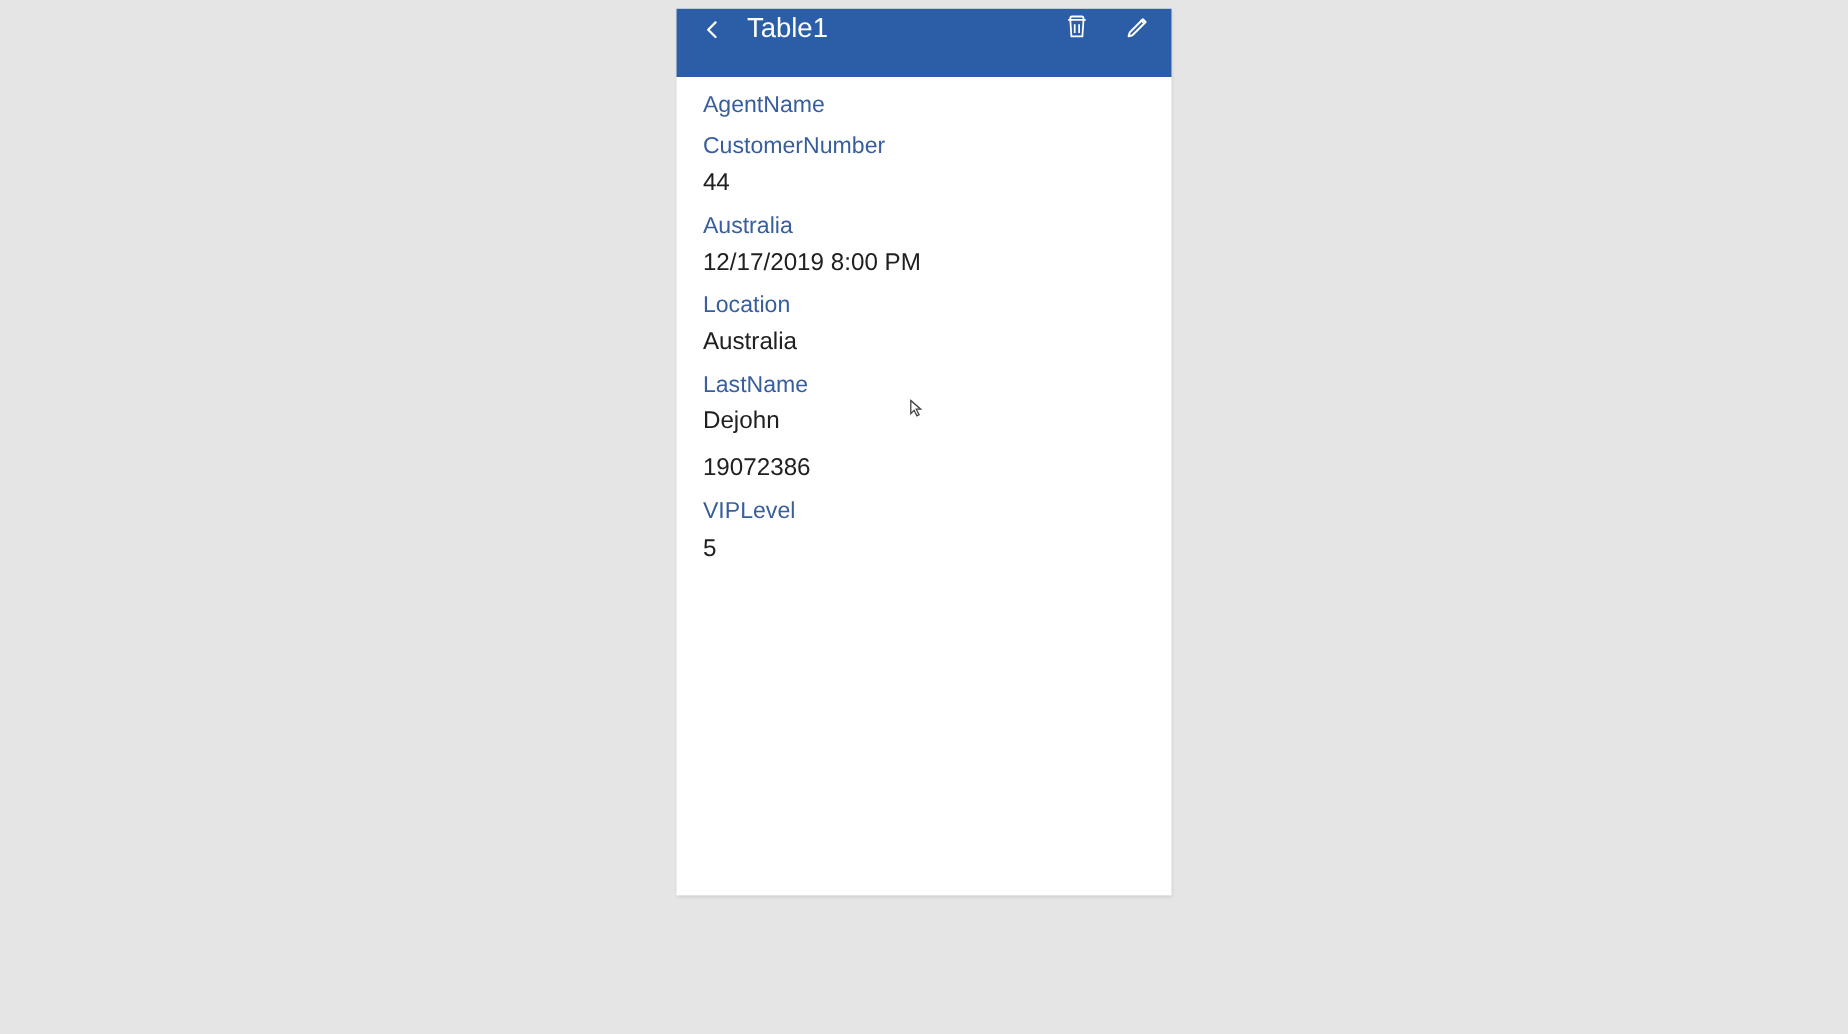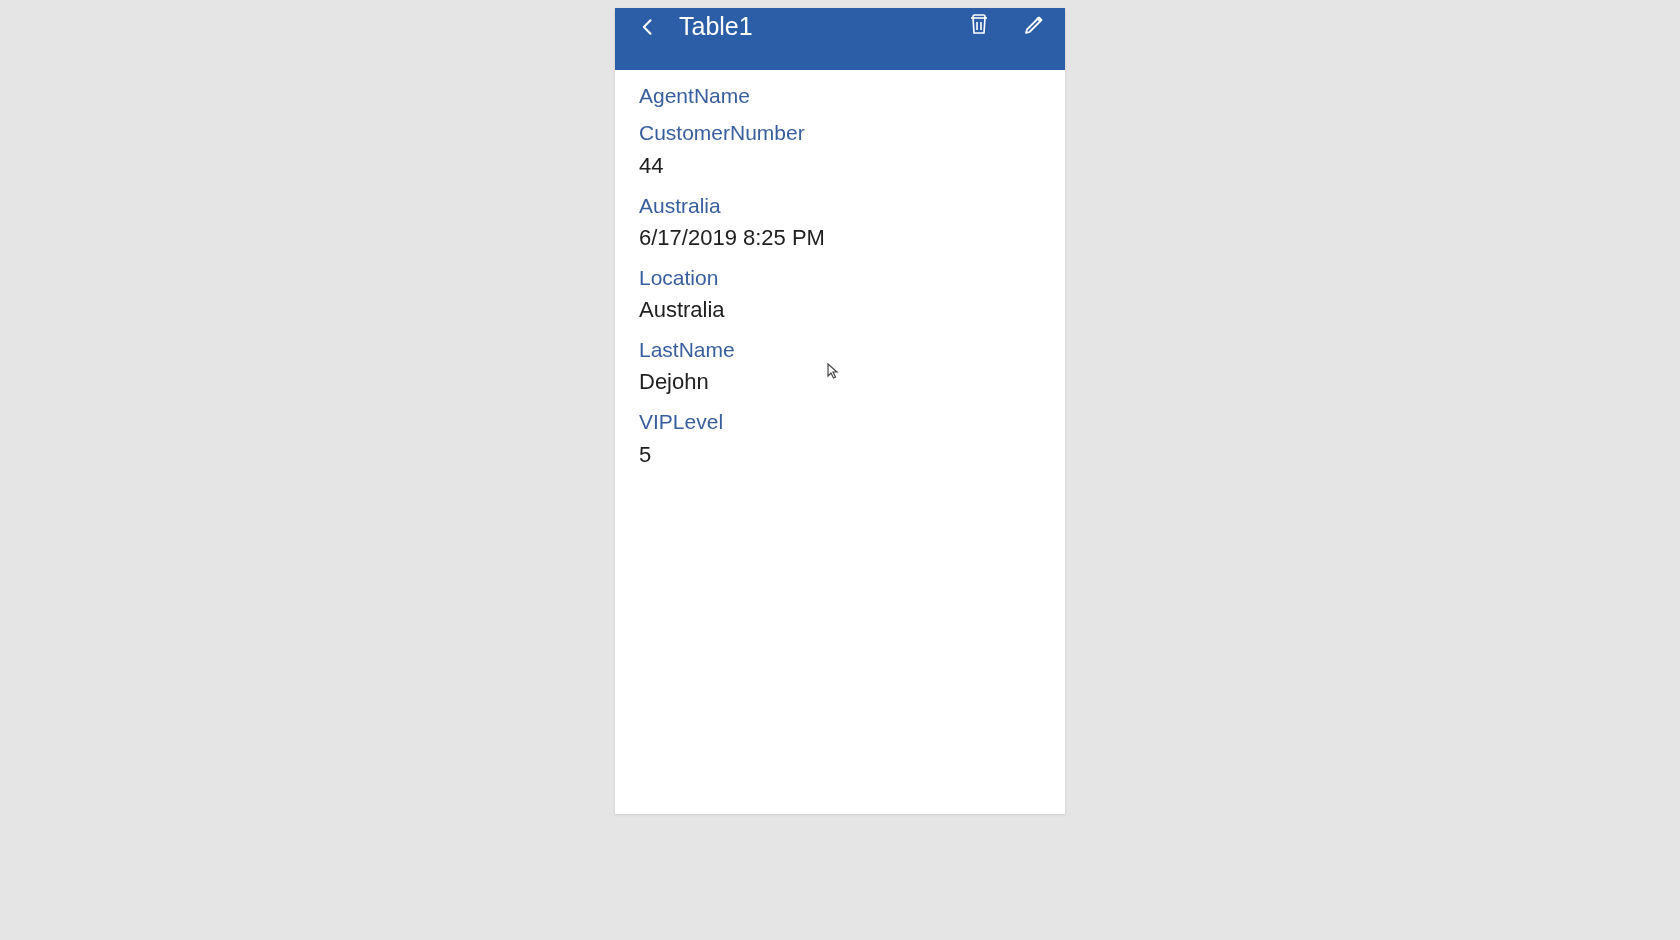--- a/index.html
+++ b/index.html
@@ -138,31 +138,32 @@
   <div class="content-area">
     <div class="field-row">
       <div class="field-label">AgentName</div>
     </div>
     <div class="field-row">
       <div class="field-label">CustomerNumber</div>
       <div class="field-value">44</div>
     </div>
     <div class="field-row">
       <div class="field-label">Australia</div>
-      <div class="field-value">6/17/2019 8:25 PM</div>
+      <div class="field-value">12/17/2019 8:00 PM</div>
     </div>
     <div class="field-row">
       <div class="field-label">Location</div>
       <div class="field-value">Australia</div>
     </div>
     <div class="field-row">
       <div class="field-label">LastName</div>
       <div class="field-value">Dejohn</div>
     </div>
     <div class="field-row">
+      <div class="field-value">19072386</div>
     </div>
     <div class="field-row">
       <div class="field-label">VIPLevel</div>
       <div class="field-value">5</div>
     </div>
   </div>
 </div>
 
 <div class="cursor" style="left:827px; top:363px;">
   <svg viewBox="0 0 14 18" fill="none" stroke="#444" stroke-width="1.2">

